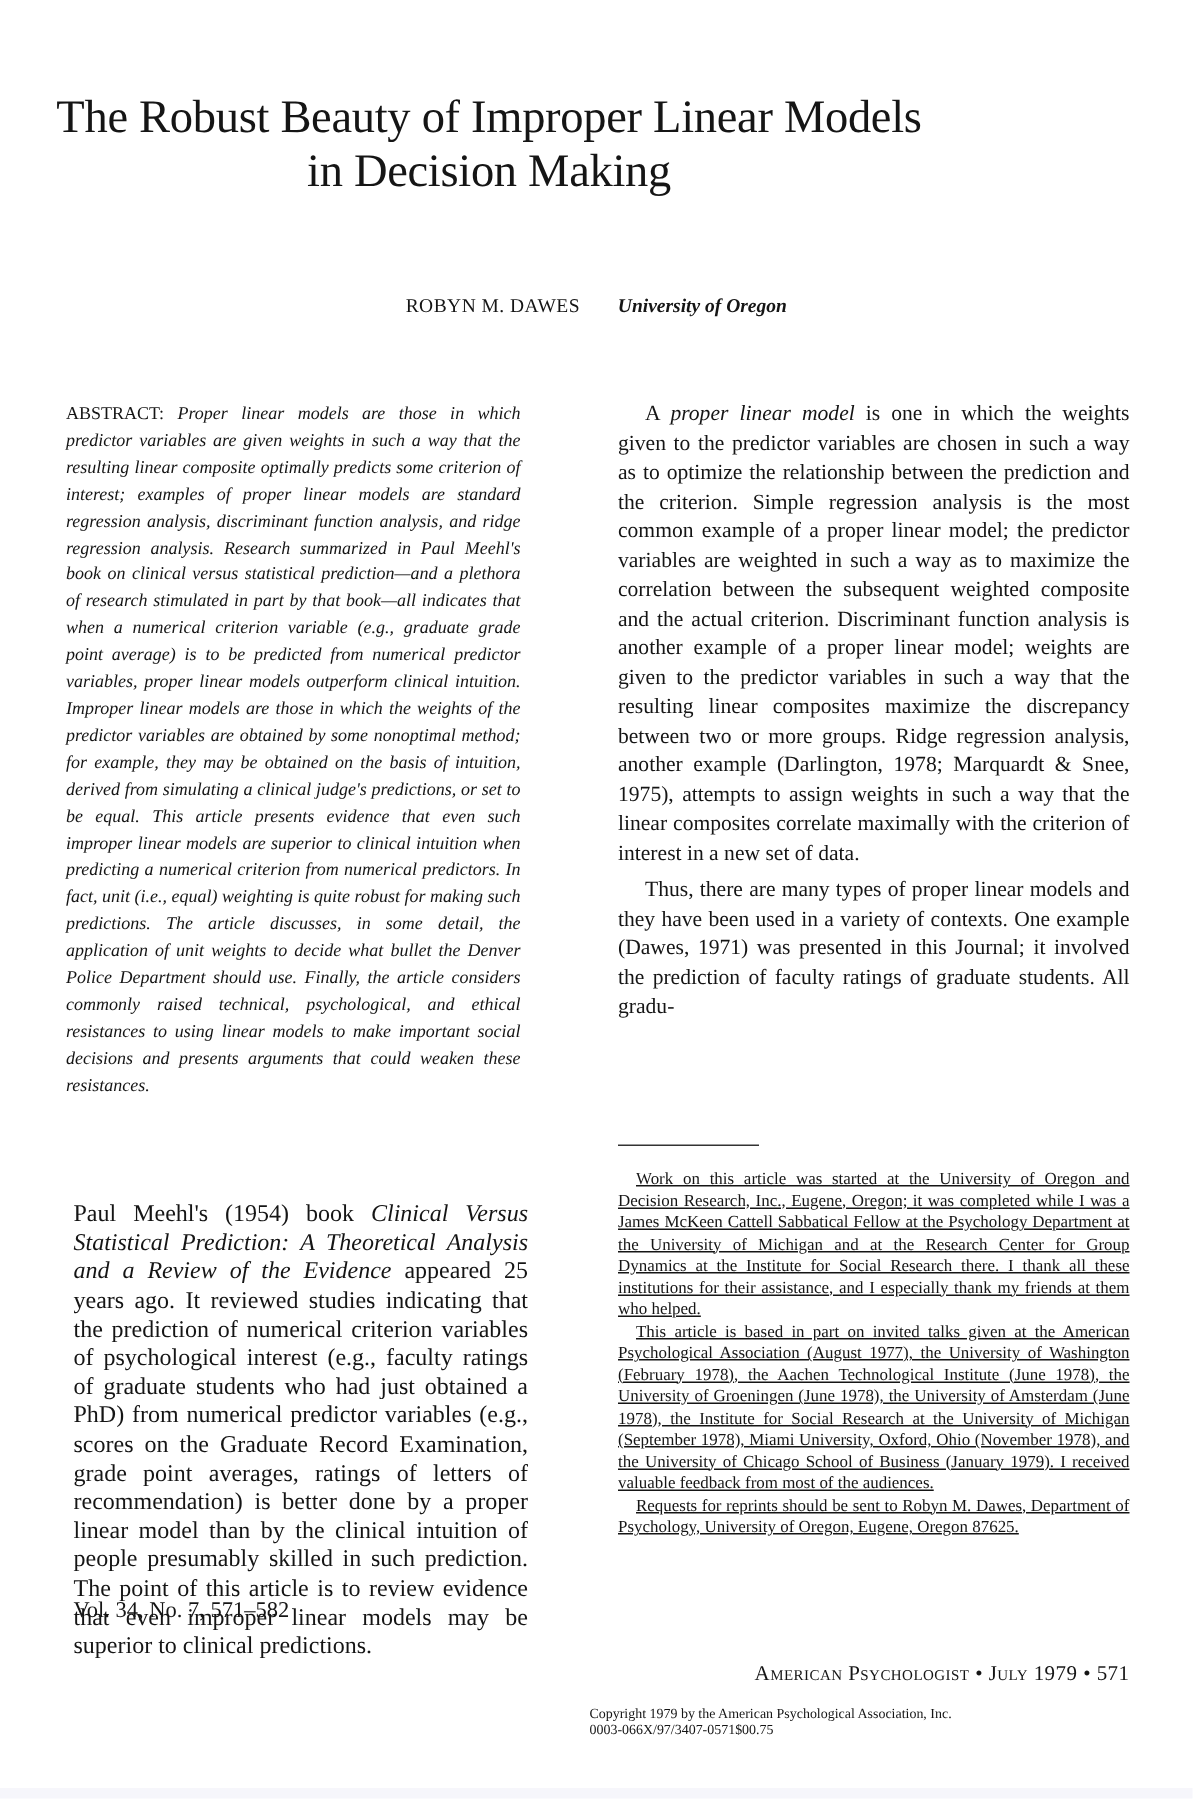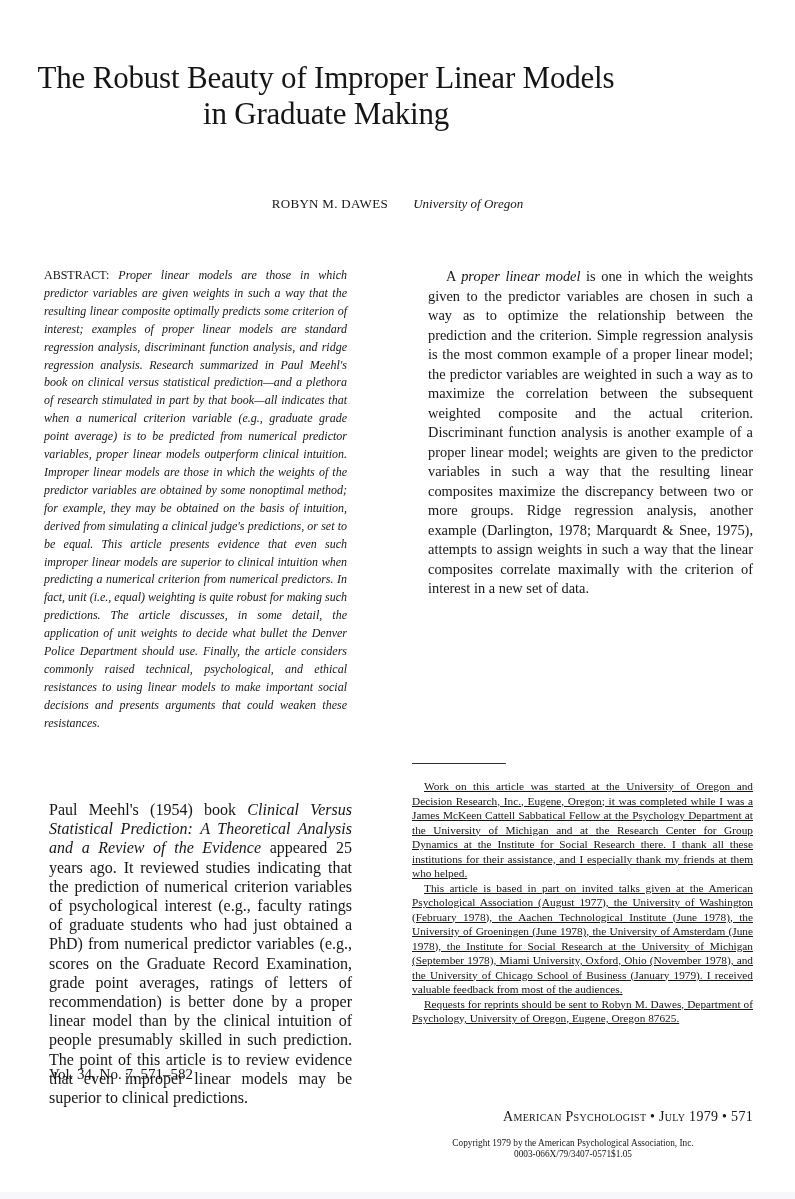--- a/index.html
+++ b/index.html
@@ -12,90 +12,91 @@
   .bottom-band { position: absolute; left: 0; right: 0; top: 1192px; height: 7px; background: #f6f6fb; }
   .title {
     position: absolute; left: 0; width: 652px; top: 60px;
     text-align: center; font-size: 31px; line-height: 36px; letter-spacing: -0.2px;
   }
   .byline {
     position: absolute; left: 0; width: 795px; top: 196px;
     text-align: center; font-size: 13px;
   }
   .byline .author { letter-spacing: 0.3px; }
-  .byline .affil { font-style: italic; margin-left: 22px; }
+  .byline .affil { font-style: italic; margin-left: 22px; font-weight: bold; }
   .col { position: absolute; text-align: justify; }
   .abstract {
     left: 44px; top: 267px; width: 303px;
     font-size: 12px; line-height: 17.9px;
   }
   .abstract .label { font-style: normal; }
   .abstract .text { font-style: italic; }
   .left-body {
     left: 49px; top: 800px; width: 303px;
     font-size: 16px; line-height: 19.2px;
   }
   .right-body {
     left: 412px; top: 267px; width: 341px;
     font-size: 14.4px; line-height: 19.5px;
   }
-  .right-body p { margin: 0 0 5px 16px; text-indent: 18px; }
+  .right-body p { margin: 0 0 5px 0; text-indent: 18px; }
   .footnote-rule { position: absolute; left: 412px; top: 763px; width: 94px; border-top: 1px solid #333; }
   .footnotes {
     left: 412px; top: 779px; width: 341px;
     font-size: 11.3px; line-height: 14.5px;
   }
   .footnotes p { margin: 0; text-indent: 12px; text-decoration: underline; }
   .volume { position: absolute; left: 49px; top: 1046px; font-size: 15px; margin-top: 20px; }
   .journal {
     position: absolute; right: 42px; top: 1109px; font-size: 14px;
     font-variant: small-caps; letter-spacing: 0.3px;
   }
   .copyright {
     position: absolute; right: 42px; top: 1138px; width: 360px;
-    text-align: center; font-size: 9.3px; line-height: 11px;
+    text-align: left; font-size: 9.3px; line-height: 11px;
   }
   i { font-style: italic; }
 </style>
 </head>
 <body>
 
 <div class="title">
   <div>The Robust Beauty of Improper Linear Models</div>
-  <div>in Graduate Making</div>
+  <div>in Decision Making</div>
 </div>
 
 <div class="byline">
   <span class="author">ROBYN M. DAWES</span>
   <span class="affil">University of Oregon</span>
 </div>
 
 <div class="col abstract">
   <span class="label">ABSTRACT:</span>
   <span class="text">Proper linear models are those in which predictor variables are given weights in such a way that the resulting linear composite optimally predicts some criterion of interest; examples of proper linear models are standard regression analysis, discriminant function analysis, and ridge regression analysis. Research summarized in Paul Meehl's book on clinical versus statistical prediction—and a plethora of research stimulated in part by that book—all indicates that when a numerical criterion variable (e.g., graduate grade point average) is to be predicted from numerical predictor variables, proper linear models outperform clinical intuition. Improper linear models are those in which the weights of the predictor variables are obtained by some nonoptimal method; for example, they may be obtained on the basis of intuition, derived from simulating a clinical judge's predictions, or set to be equal. This article presents evidence that even such improper linear models are superior to clinical intuition when predicting a numerical criterion from numerical predictors. In fact, unit (i.e., equal) weighting is quite robust for making such predictions. The article discusses, in some detail, the application of unit weights to decide what bullet the Denver Police Department should use. Finally, the article considers commonly raised technical, psychological, and ethical resistances to using linear models to make important social decisions and presents arguments that could weaken these resistances.</span>
 </div>
 
 <div class="col left-body">
   <span>Paul Meehl's (1954) book </span><i>Clinical Versus Statistical Prediction: A Theoretical Analysis and a Review of the Evidence</i><span> appeared 25 years ago. It reviewed studies indicating that the prediction of numerical criterion variables of psychological interest (e.g., faculty ratings of graduate students who had just obtained a PhD) from numerical predictor variables (e.g., scores on the Graduate Record Examination, grade point averages, ratings of letters of recommendation) is better done by a proper linear model than by the clinical intuition of people presumably skilled in such prediction. The point of this article is to review evidence that even improper linear models may be superior to clinical predictions.</span>
 </div>
 
 <div class="col right-body">
   <p>
     <span>A </span><i>proper linear model</i><span> is one in which the weights given to the predictor variables are chosen in such a way as to optimize the relationship between the prediction and the criterion. Simple regression analysis is the most common example of a proper linear model; the predictor variables are weighted in such a way as to maximize the correlation between the subsequent weighted composite and the actual criterion. Discriminant function analysis is another example of a proper linear model; weights are given to the predictor variables in such a way that the resulting linear composites maximize the discrepancy between two or more groups. Ridge regression analysis, another example (Darlington, 1978; Marquardt &amp; Snee, 1975), attempts to assign weights in such a way that the linear composites correlate maximally with the criterion of interest in a new set of data.</span>
   </p>
+  <p>Thus, there are many types of proper linear models and they have been used in a variety of contexts. One example (Dawes, 1971) was presented in this Journal; it involved the prediction of faculty ratings of graduate students. All gradu-</p>
 </div>
 
 <div class="footnote-rule"></div>
 
 <div class="col footnotes">
   <p>Work on this article was started at the University of Oregon and Decision Research, Inc., Eugene, Oregon; it was completed while I was a James McKeen Cattell Sabbatical Fellow at the Psychology Department at the University of Michigan and at the Research Center for Group Dynamics at the Institute for Social Research there. I thank all these institutions for their assistance, and I especially thank my friends at them who helped.</p>
   <p>This article is based in part on invited talks given at the American Psychological Association (August 1977), the University of Washington (February 1978), the Aachen Technological Institute (June 1978), the University of Groeningen (June 1978), the University of Amsterdam (June 1978), the Institute for Social Research at the University of Michigan (September 1978), Miami University, Oxford, Ohio (November 1978), and the University of Chicago School of Business (January 1979). I received valuable feedback from most of the audiences.</p>
   <p>Requests for reprints should be sent to Robyn M. Dawes, Department of Psychology, University of Oregon, Eugene, Oregon 87625.</p>
 </div>
 
 <div class="volume">Vol. 34, No. 7, 571–582</div>
 <div class="journal">American Psychologist • July 1979 • 571</div>
 <div class="copyright">
   <div>Copyright 1979 by the American Psychological Association, Inc.</div>
-  <div>0003-066X/79/3407-0571$1.05</div>
+  <div>0003-066X/97/3407-0571$00.75</div>
 </div>
 
 <div class="bottom-band"></div>
 
 </body></html>

